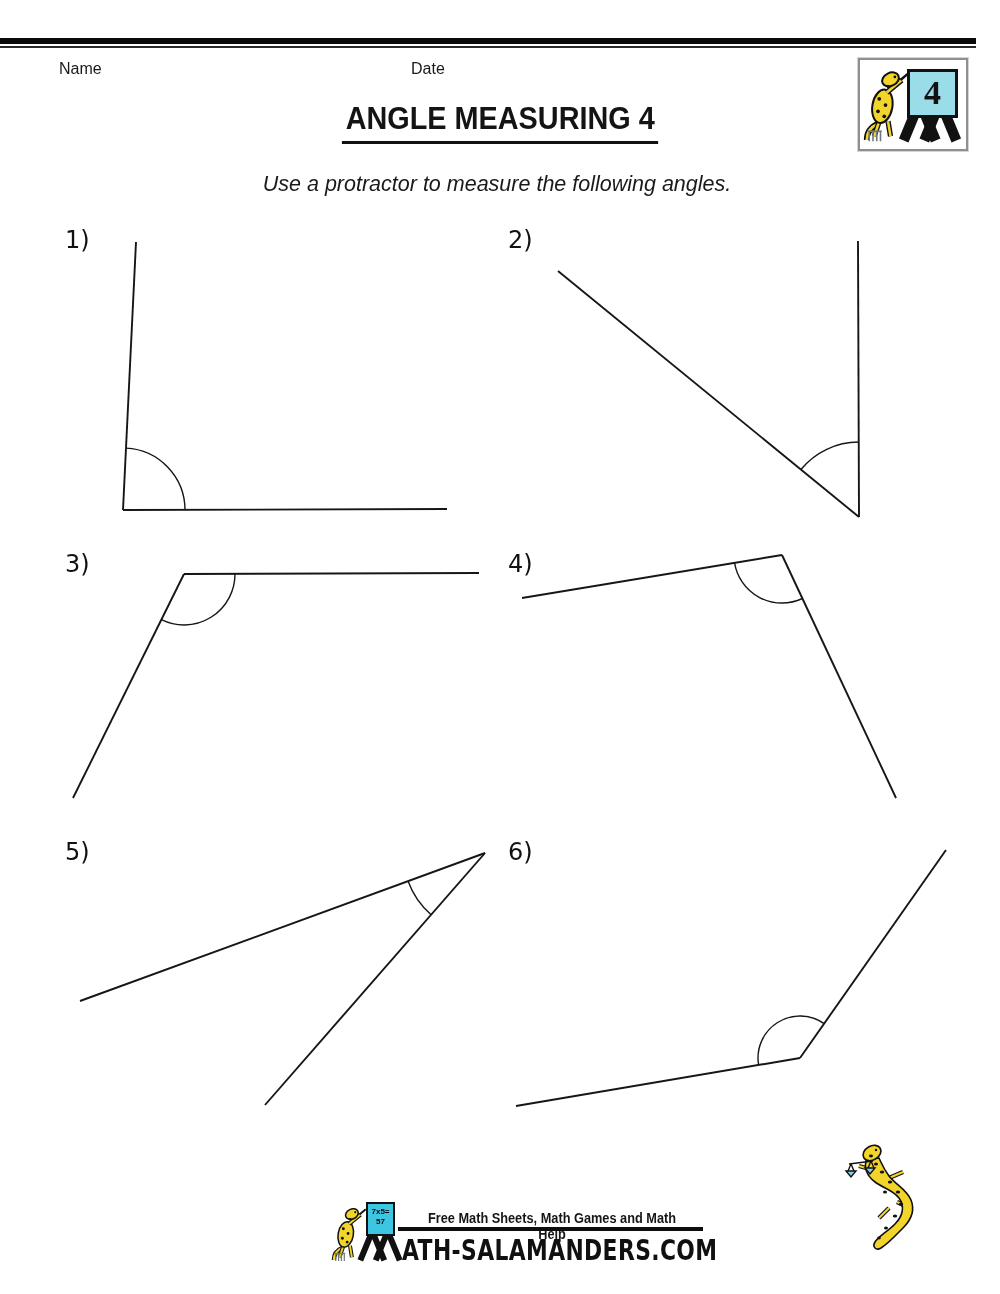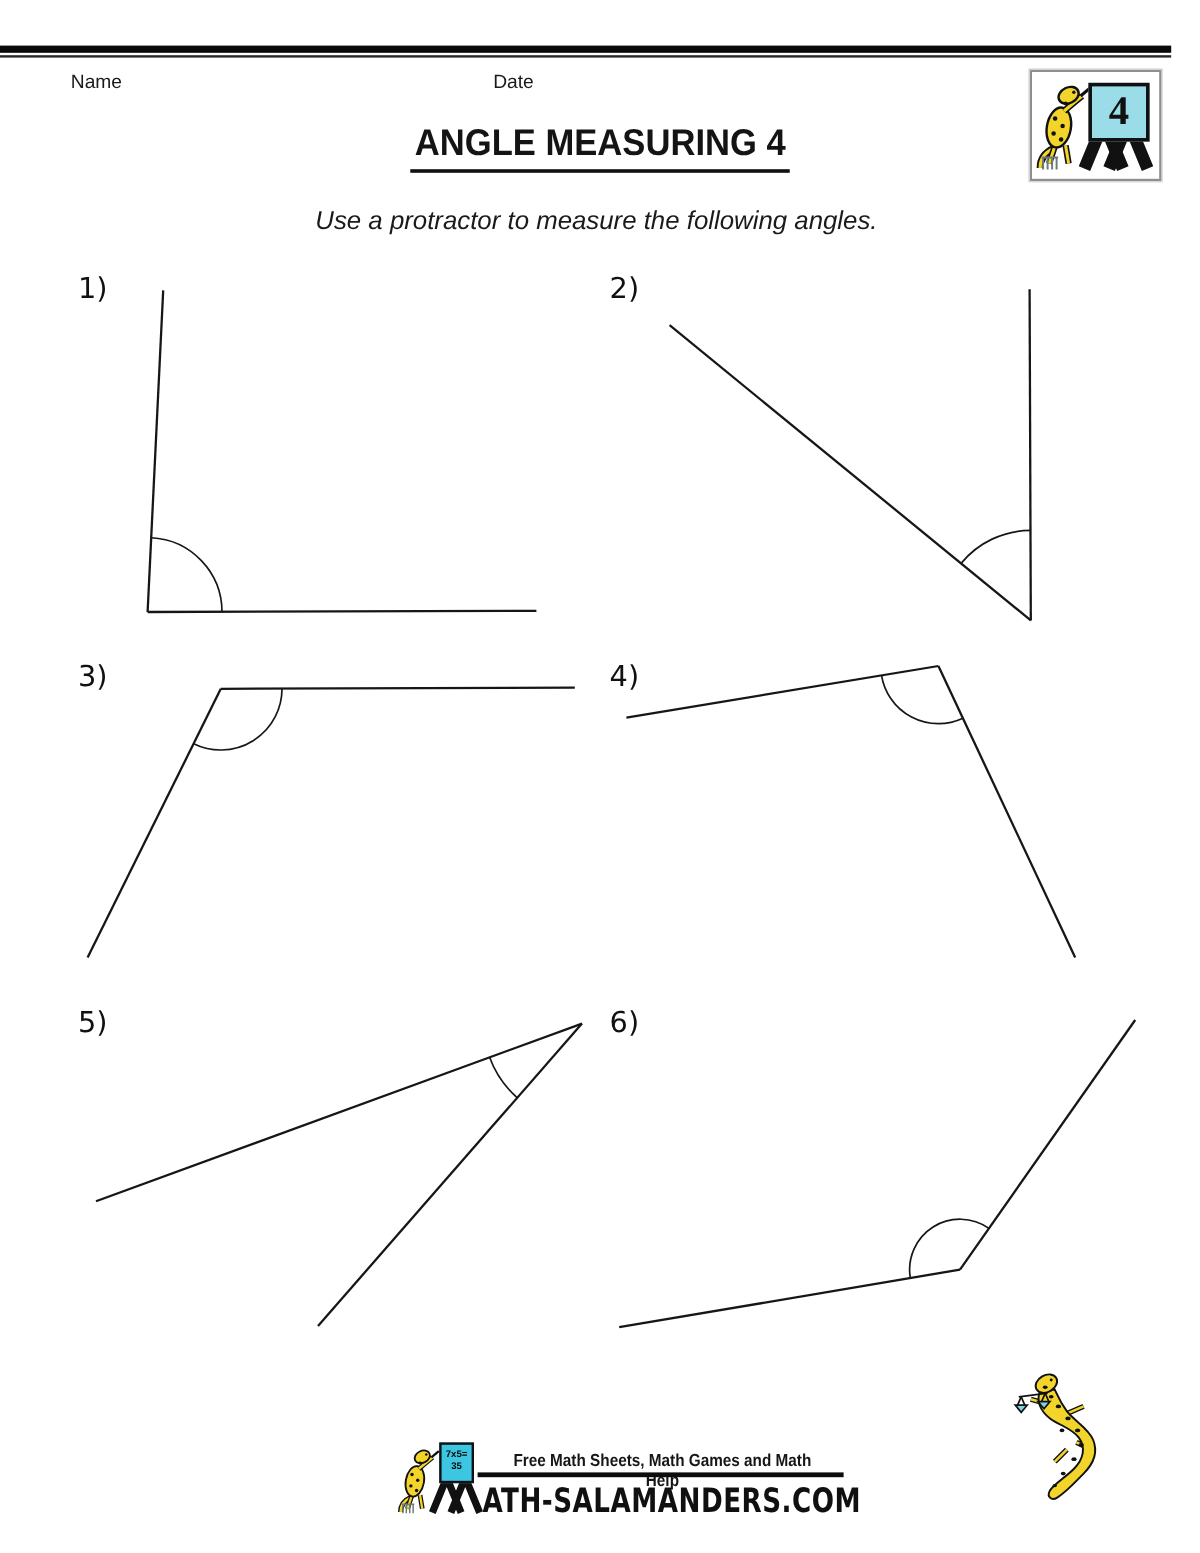--- a/index.html
+++ b/index.html
@@ -201,21 +201,21 @@
           <line x1="4" y1="52" x2="15" y2="52"></line>
           <line x1="5" y1="52" x2="5" y2="60"></line>
             <line x1="8" y1="52" x2="8" y2="60"></line>
           <line x1="11" y1="52" x2="11" y2="60"></line>
             <line x1="14" y1="52" x2="14" y2="60"></line>
         </g>
       </g>
     </svg>
     <div class="logo-board">
       <div>7x5=</div>
-      <div>35</div>
+      <div>57</div>
     </div>
     <svg class="logo-m" viewBox="0 0 56 40">
       <polyline points="5,38 19,4 33,38"></polyline>
       <polyline points="23,38 37,4 51,38"></polyline>
     </svg>
     <div class="tagline">Free Math Sheets, Math Games and Math Help</div>
     <div class="logo-divider"></div>
     <div class="sitename">ATH-SALAMANDERS.COM</div>
   </div>
 

